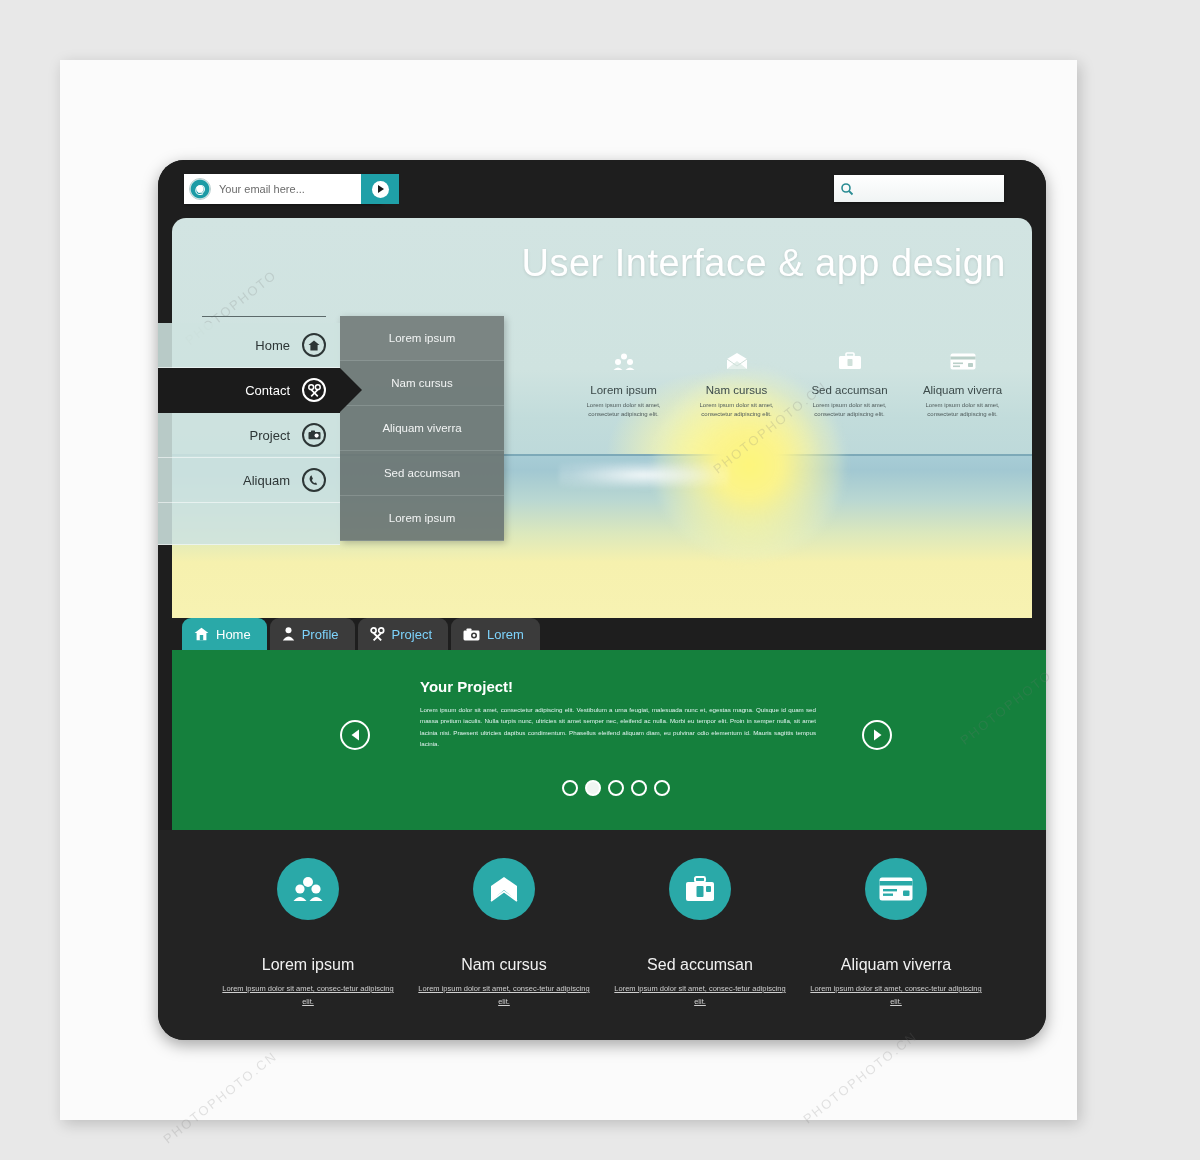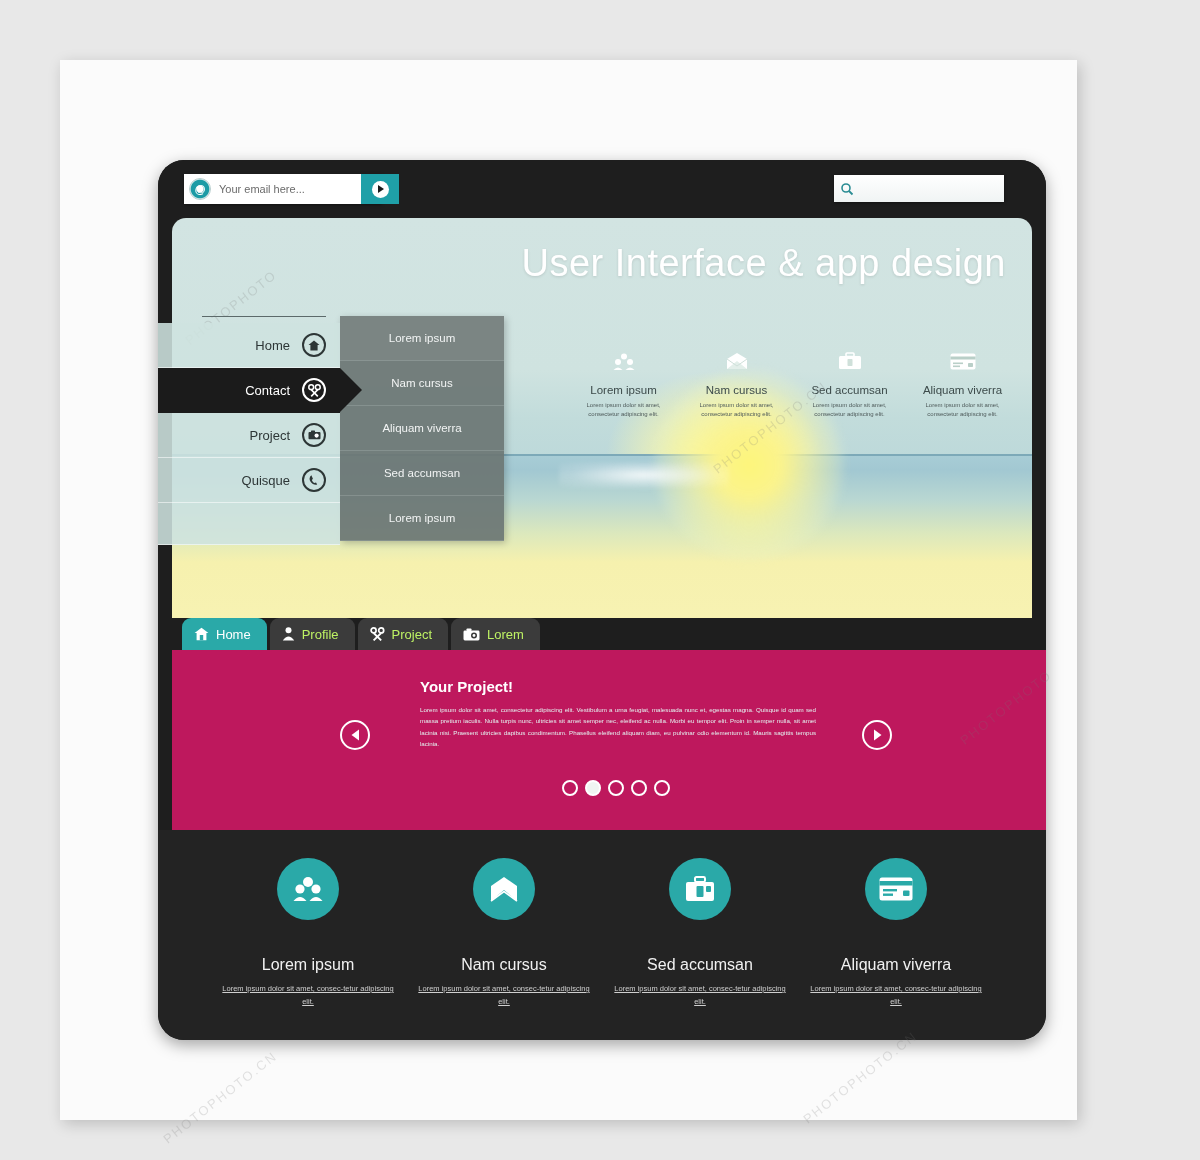--- a/index.html
+++ b/index.html
@@ -235,32 +235,32 @@
     padding-left: 10px;
     background: transparent;
   }
   .tab {
     height: 32px;
     padding: 0 16px 0 12px;
     margin-right: 3px;
     border-radius: 9px 9px 0 0;
     display: flex; align-items: center; gap: 7px;
     background: #3b3b3b;
-    color: #bef264;
+    color: #7dd3fc;
     font-size: 13px;
     cursor: pointer;
   }
   .tab.active { background: #2aa9a8; color: #ffffff; }
   .tab .tab-ico { display: flex; align-items: center; }
 
   
   #slider {
     position: absolute; left: 14px; top: 490px;
     width: 888px; height: 180px;
-    background: #be185d;
+    background: #15803d;
   }
   #slider-title {
     position: absolute; left: 248px; top: 28px;
     color: #ffffff; font-size: 15px; font-weight: bold;
   }
   #slider-text {
     position: absolute; left: 248px; top: 54px;
     width: 396px;
     color: #e4f4f2; font-size: 6.2px; line-height: 1.85;
     text-align: justify;
@@ -446,21 +446,21 @@
         <svg width="13" height="10" viewBox="0 0 13 10">
           <rect x="0.5" y="2" width="12" height="7.2" rx="1" fill="#2d3636"></rect>
           <rect x="3" y="0.5" width="4" height="2" rx="0.6" fill="#2d3636"></rect>
           <circle cx="8.6" cy="5.6" r="2.1" fill="#ffffff"></circle>
         </svg>
       </span>
     </div>
 
 
     <div class="nav-item">
-      <span class="nav-label">Quisque</span>
+      <span class="nav-label">Aliquam</span>
       <span class="nav-icon">
         <svg width="13" height="13" viewBox="0 0 13 13">
           <path d="M3.4 1.2 C1.4 2.6 0.9 5.4 2.6 7.8 C4.3 10.2 7 11.3 9.2 10.4 L8 8.5 L6.3 9 C5.2 8.3 4.3 7.2 3.9 6 L4.9 4.7 Z" fill="#2d3636"></path>
         </svg>
       </span>
     </div>
 
     <div id="nav-filler"></div>
   </div>
 

